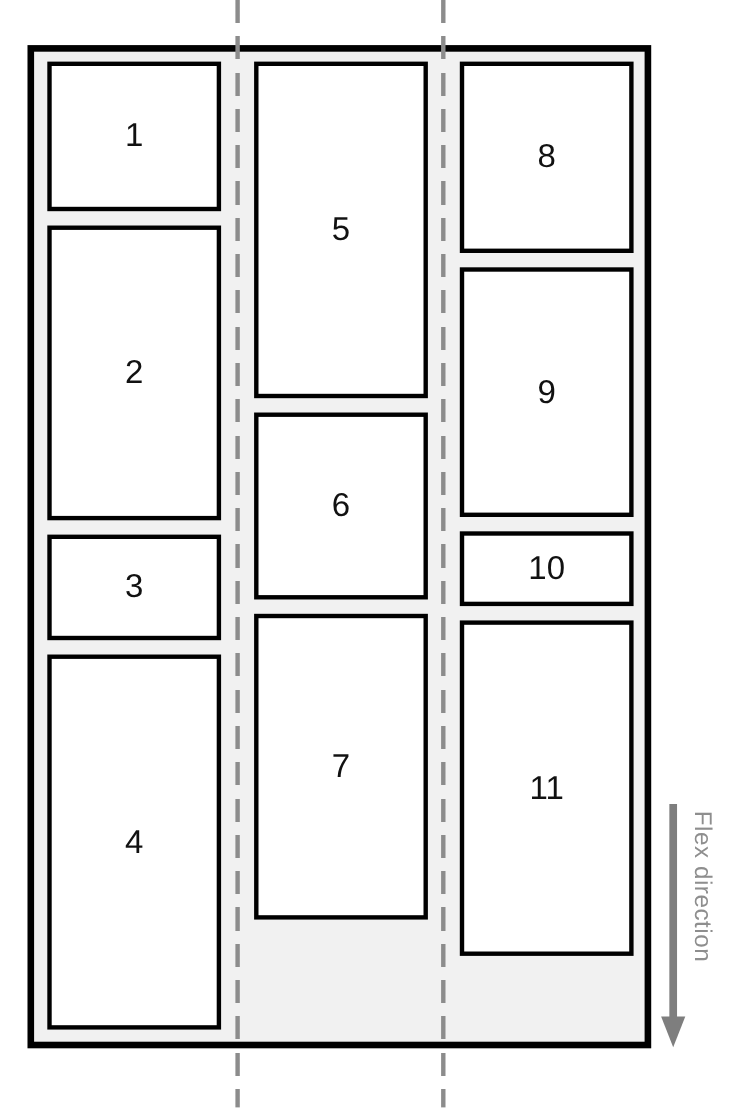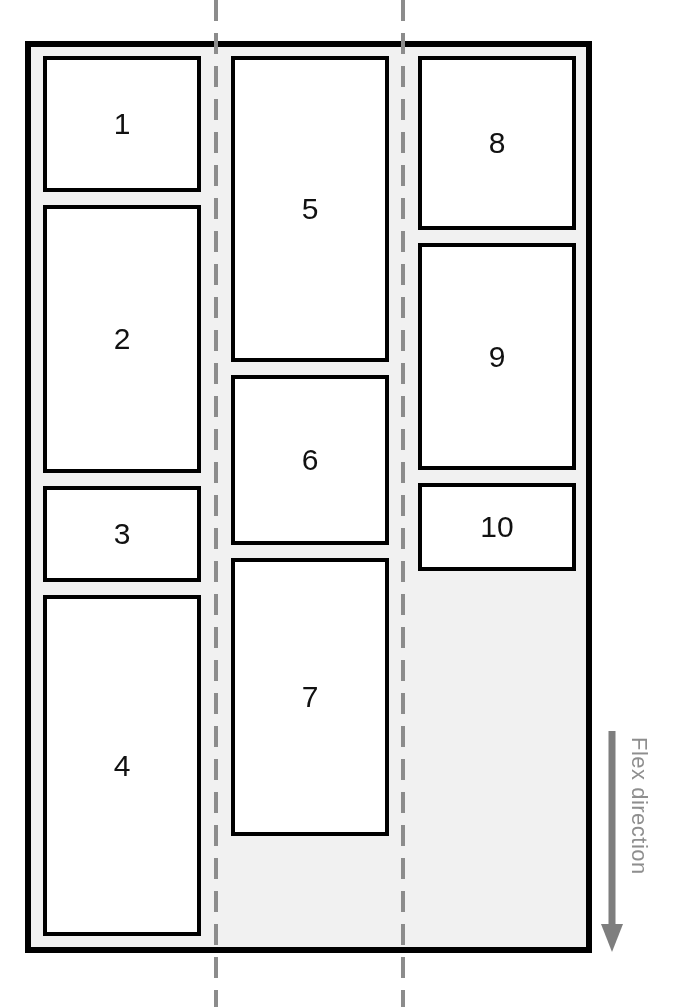--- a/index.html
+++ b/index.html
@@ -56,21 +56,21 @@
   }
   .i1  { height: 136px; }
   .i2  { height: 268px; }
   .i3  { height: 96px;  }
   .i4  { height: 341px; }
   .i5  { height: 306px; }
   .i6  { height: 170px; }
   .i7  { height: 278px; }
   .i8  { height: 174px; }
   .i9  { height: 227px; }
-  .i10 { height: 88px;  }
+  .i10 { height: 68px;  }
   .i11 { height: 305px; }
   
   .guide {
     position: absolute;
     top: 0;
     width: 4px;
     height: 1007px;
     z-index: 5;
     background: repeating-linear-gradient(
       to bottom,
@@ -122,20 +122,21 @@
     </div>
     <div class="col col-2">
       <div class="item i5">5</div>
       <div class="item i6">6</div>
       <div class="item i7">7</div>
     </div>
     <div class="col col-3">
       <div class="item i8">8</div>
       <div class="item i9">9</div>
       <div class="item i10">10</div>
+      <div class="item i11">11</div>
     </div>
   </div>
 
   <div class="annotation">
     <svg class="arrow" width="28" height="226" viewBox="0 0 28 226" aria-hidden="true">
       <line x1="14" y1="3" x2="14" y2="198" stroke="currentColor" stroke-width="7"></line>
       <polygon points="3,196 25,196 14,224" fill="currentColor"></polygon>
     </svg>
     <div class="flex-label">Flex direction</div>
   </div>

